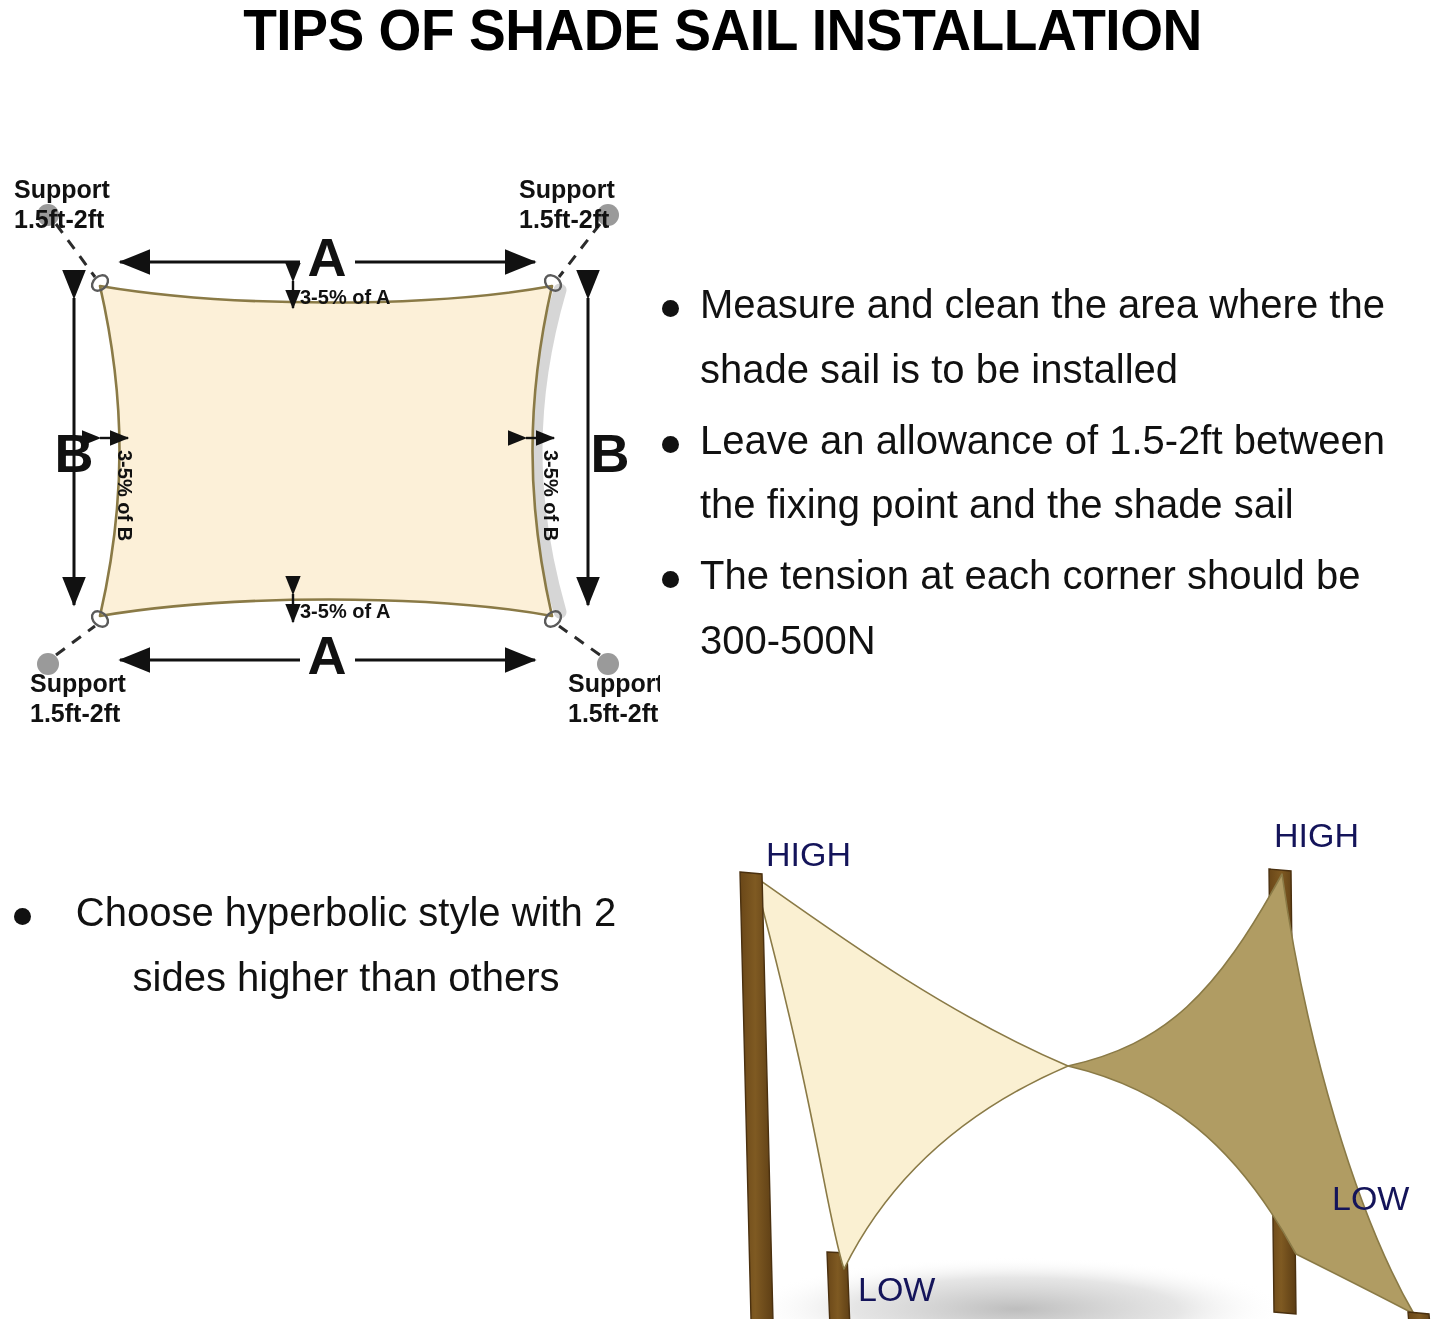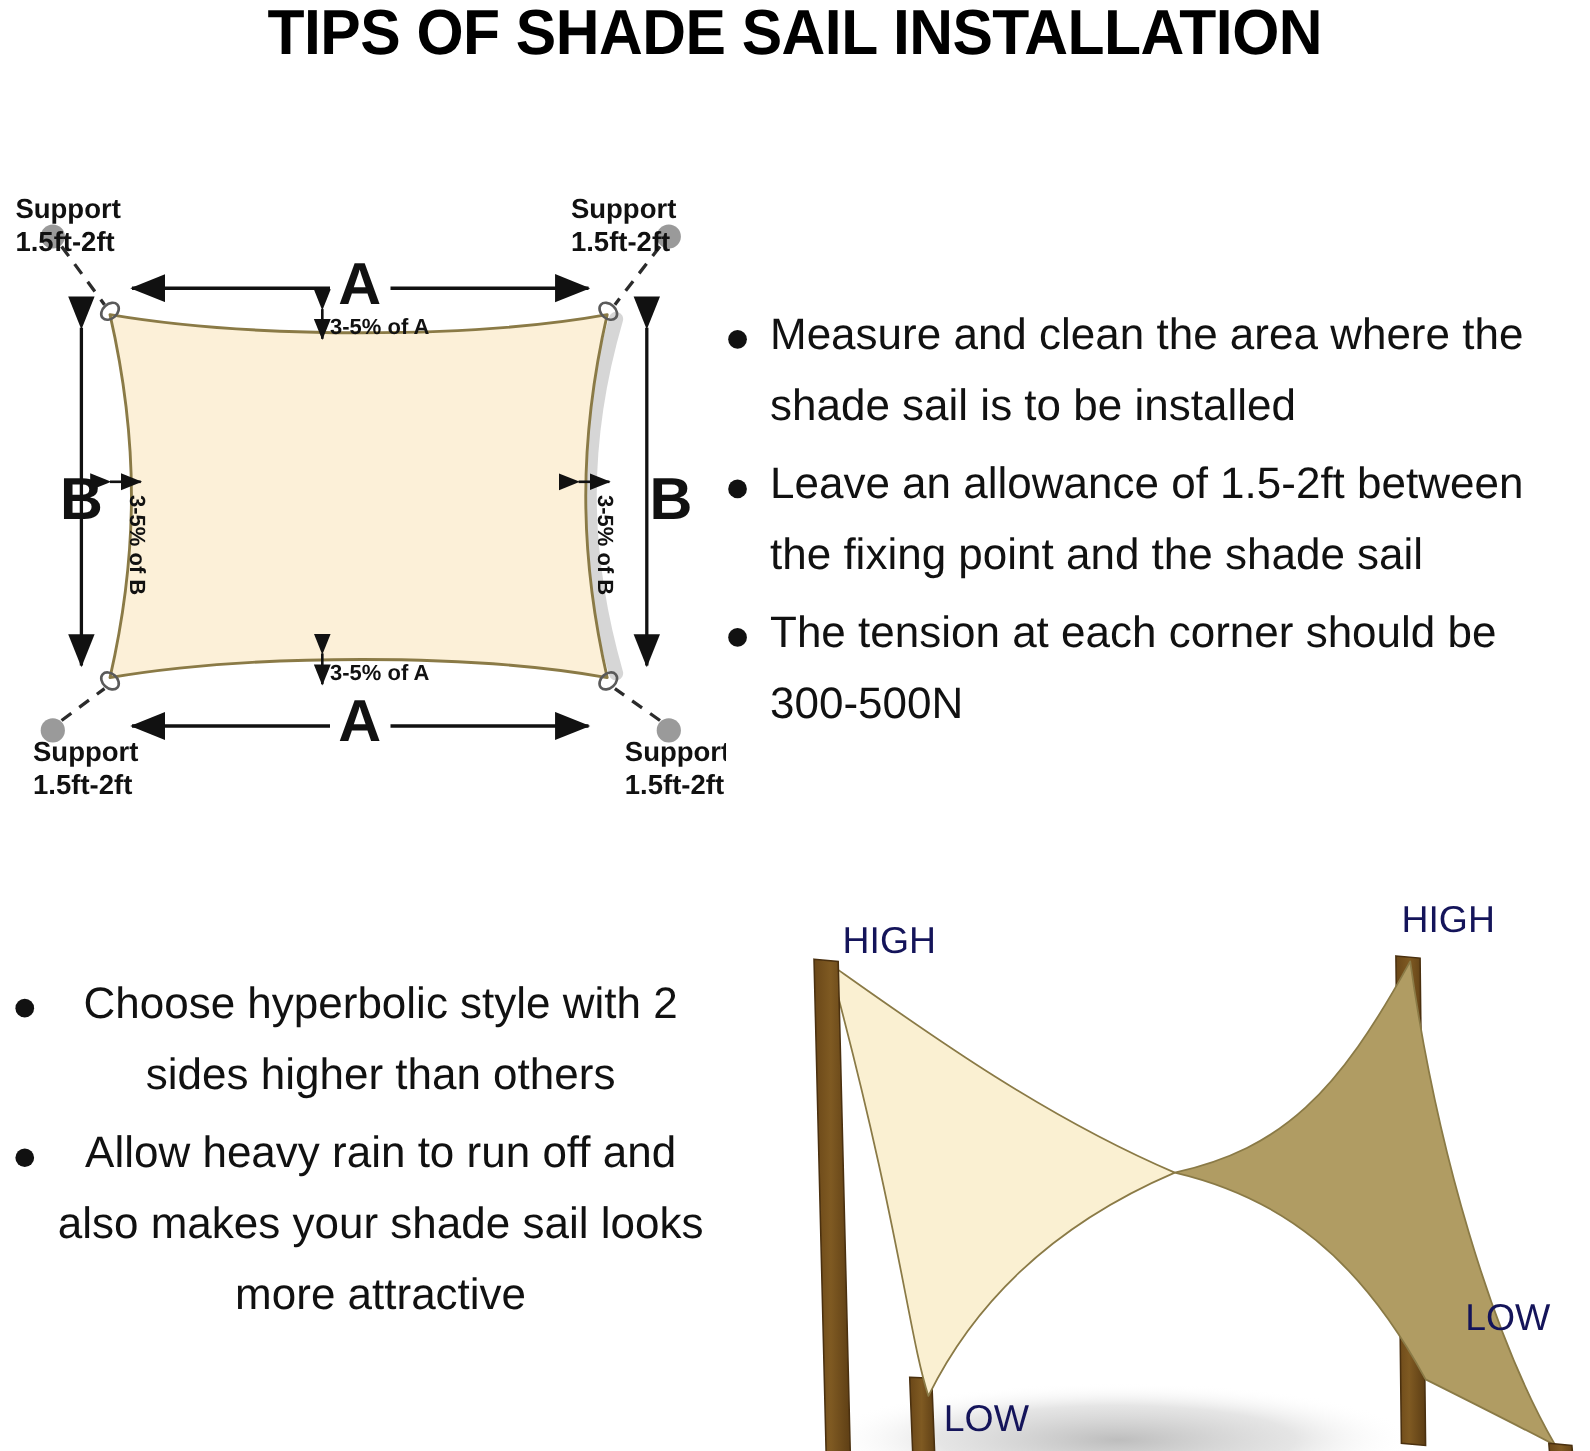--- a/index.html
+++ b/index.html
@@ -226,24 +226,20 @@
     </li>
   </ul>
 </div>
 
 <div class="panel" id="tips-list-left">
   <ul class="bullets">
     <li>
       <span class="bullet-dot"></span>
       <span class="txt">Choose hyperbolic style with 2 sides higher than others</span>
     </li>
-    <li>
-      <span class="bullet-dot"></span>
-      <span class="txt">Allow heavy rain to run off and also makes your shade sail looks more attractive</span>
-    </li>
   </ul>
 </div>
 
 <div class="panel" id="hyperbolic-diagram">
   <svg width="785" height="549" viewBox="0 0 785 549">
 
     <defs>
       <radialGradient id="groundshadow" cx="50%" cy="50%" r="50%">
         <stop offset="0%" stop-color="#9a9a9a" stop-opacity="0.65"></stop>
         <stop offset="60%" stop-color="#b5b5b5" stop-opacity="0.35"></stop>

